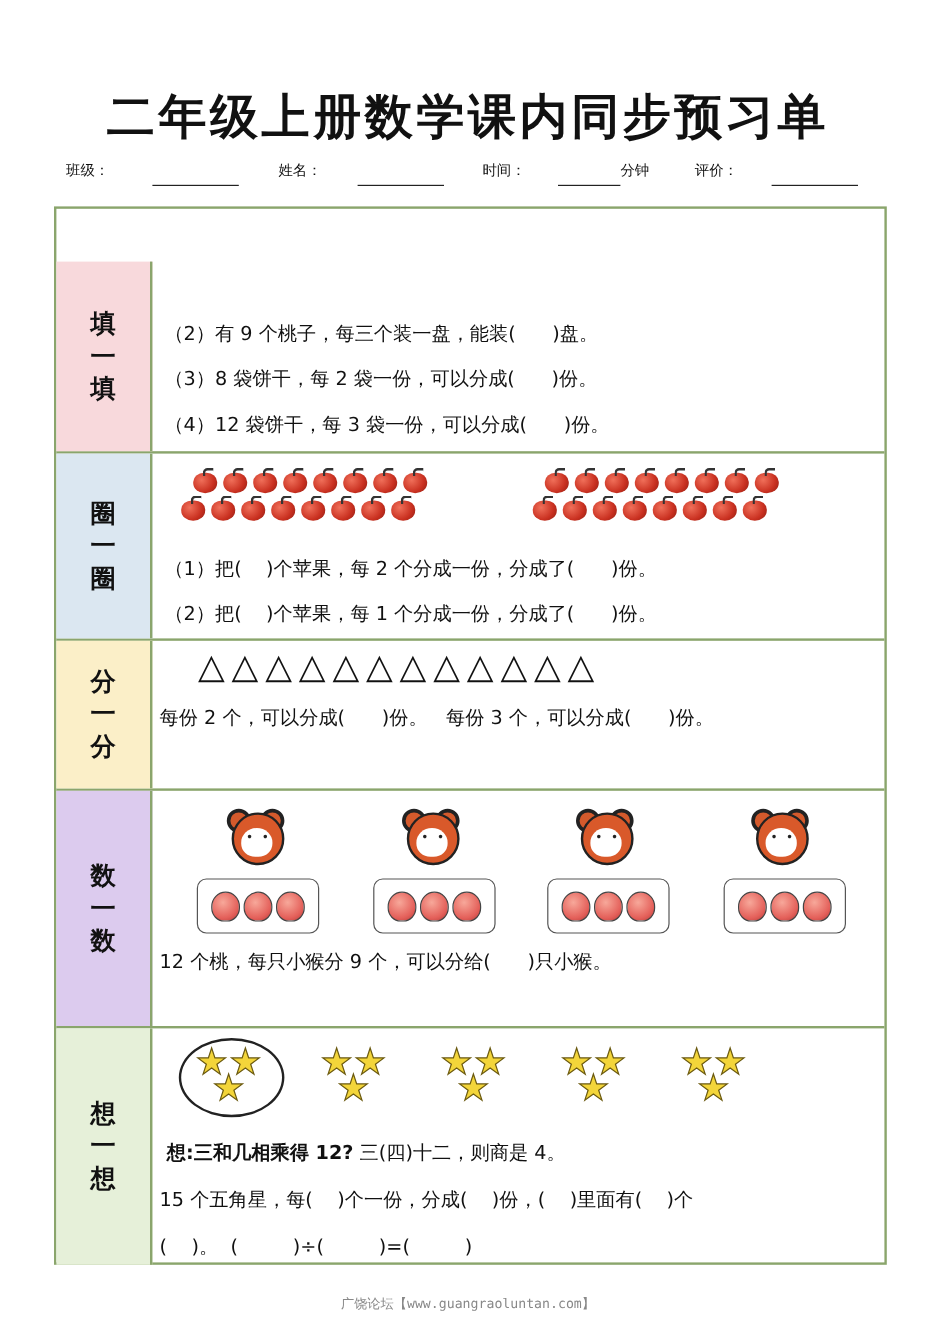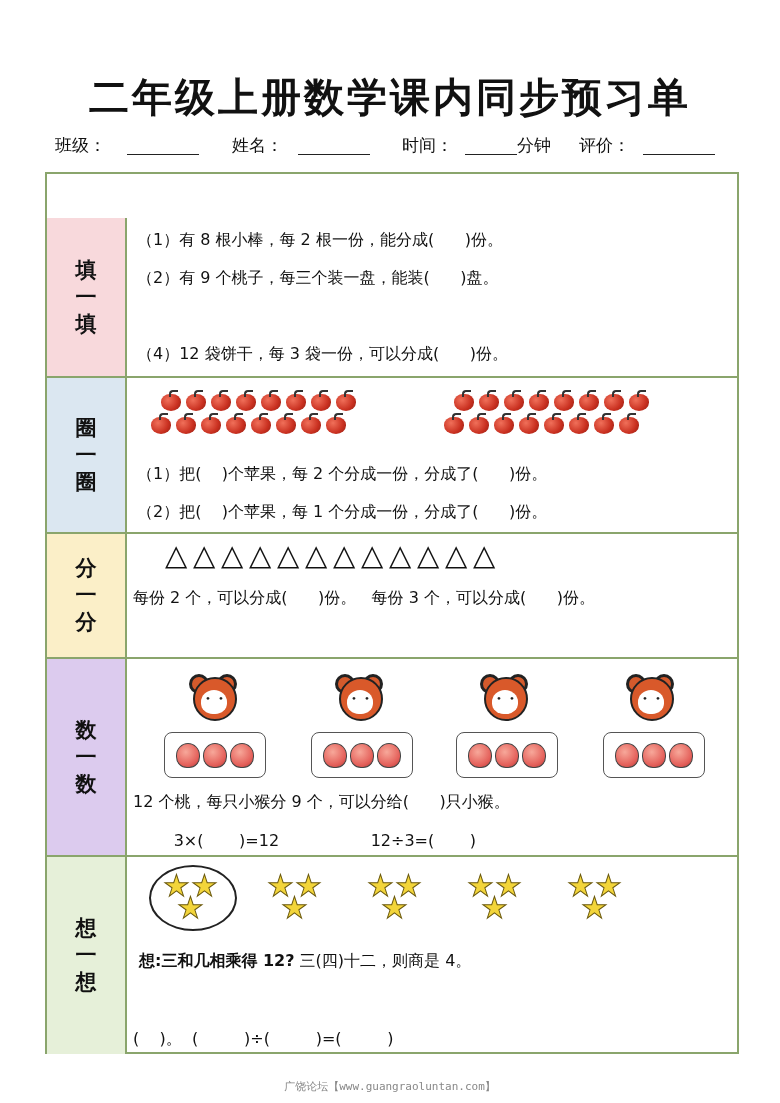--- a/index.html
+++ b/index.html
@@ -1,18 +1,18 @@
 <!DOCTYPE html>
 <html><head>
 <meta charset="utf-8">
 <style>
   html,body{margin:0;padding:0;background:#fff;}
   body{width:780px;height:1103px;position:relative;overflow:hidden;font-family:"DejaVu Serif","Liberation Serif",serif;color:#111;}
   .title{position:absolute;left:0;top:70px;width:780px;text-align:center;font-size:40px;font-weight:bold;letter-spacing:3px;font-family:"DejaVu Serif",serif;}
-  .info{position:absolute;top:134px;left:55px;width:670px;height:26px;font-size:17px;font-family:"DejaVu Sans","Liberation Sans",sans-serif;}
+  .info{position:absolute;top:134px;left:55px;width:670px;height:26px;font-size:12px;font-family:"DejaVu Sans","Liberation Sans",sans-serif;}
   .info span{position:absolute;top:0;}
   .uline{display:inline-block;border-bottom:1px solid #222;height:18px;vertical-align:bottom;}
   .sheet{position:absolute;left:45px;top:172px;width:694px;height:882px;border:2px solid #8aa56c;box-sizing:border-box;}
   .sec-title{position:absolute;left:0;top:0;width:100%;height:44px;border-bottom:2px solid #8aa56c;text-align:center;line-height:44px;font-size:19px;color:#2a7fb8;font-weight:bold;}
   .row{position:absolute;left:0;width:100%;border-bottom:2px solid #8aa56c;box-sizing:border-box;}
   .row:last-child{border-bottom:none;}
   .lab{position:absolute;left:0;top:0;bottom:0;width:78px;border-right:2px solid #8aa56c;display:flex;flex-direction:column;justify-content:center;align-items:center;font-size:21px;font-weight:bold;line-height:27px;font-family:"DejaVu Sans",sans-serif;}
   .body{position:absolute;left:80px;top:0;right:0;bottom:0;font-size:16px;}
   .line{position:absolute;left:10px;white-space:pre;font-family:"DejaVu Sans","Liberation Sans",sans-serif;font-size:16px;}
   .apples{position:absolute;display:flex;gap:3px;}
@@ -52,22 +52,22 @@
 
 <div class="sheet">
 
   <div class="row" style="top:44px;height:160px;">
     <div class="lab" style="background:#f8d9dc">
       <div>填</div>
       <div>一</div>
       <div>填</div>
     </div>
     <div class="body">
-      <div class="line" style="top:12px">（1）有 8 根小棒，每 2 根一份，能分成(      )份。</div>
       <div class="line" style="top:50px">（2）有 9 个桃子，每三个装一盘，能装(      )盘。</div>
+      <div class="line" style="top:88px">（3）8 袋饼干，每 2 袋一份，可以分成(      )份。</div>
       <div class="line" style="top:126px">（4）12 袋饼干，每 3 袋一份，可以分成(      )份。</div>
     </div>
   </div>
 
   <div class="row" style="top:204px;height:156px;">
     <div class="lab" style="background:#dbe7f1">
       <div>圈</div>
       <div>一</div>
       <div>圈</div>
     </div>
@@ -187,21 +187,20 @@
           <div class="peach"></div>
           <div class="peach"></div>
           <div class="peach"></div>
         </div>
       <div class="box" style="left:476px;top:73px">
           <div class="peach"></div>
           <div class="peach"></div>
           <div class="peach"></div>
         </div>
       <div class="line" style="top:133px;left:6px">12 个桃，每只小猴分 9 个，可以分给(      )只小猴。</div>
-      <div class="line" style="top:172px;left:6px">        3×(       )=12                  12÷3=(       )</div>
     </div>
   </div>
 
   <div class="row" style="top:683px;height:197px;">
     <div class="lab" style="background:#e6f0d9">
       <div>想</div>
       <div>一</div>
       <div>想</div>
     </div>
     <div class="body">
@@ -225,18 +224,19 @@
         <span class="star" style="left:0;top:6px">★</span>
         <span class="star" style="left:28px;top:6px">★</span>
         <span class="star" style="left:14px;top:28px">★</span>
       </div>
       <div class="stargrp" style="left:440px;top:8px">
         <span class="star" style="left:0;top:6px">★</span>
         <span class="star" style="left:28px;top:6px">★</span>
         <span class="star" style="left:14px;top:28px">★</span>
       </div>
       <div class="line" style="top:94px;left:12px"><b>想:三和几相乘得 12?</b><span> 三(四)十二，则商是 4。</span></div>
+      <div class="line" style="top:133px;left:6px">15 个五角星，每(    )个一份，分成(    )份，(    )里面有(    )个</div>
       <div class="line" style="top:172px;left:6px">(    )。  (         )÷(         )=(         )</div>
     </div>
   </div>
 </div>
 
 <div class="footer">广饶论坛【www.guangraoluntan.com】</div>
 
 </body></html>

